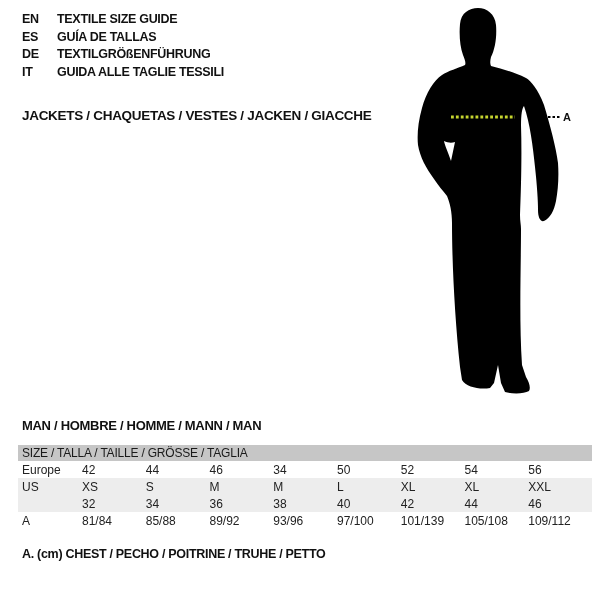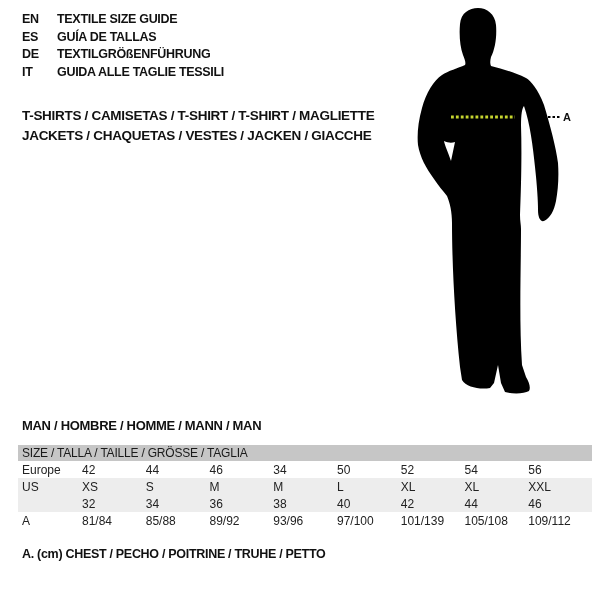--- a/index.html
+++ b/index.html
@@ -47,21 +47,20 @@
       <span class="lang-code">DE</span>
       <span class="lang-label">TEXTILGRÖßENFÜHRUNG</span>
     </div>
     <div class="lang-row">
       <span class="lang-code">IT</span>
       <span class="lang-label">GUIDA ALLE TAGLIE TESSILI</span>
     </div>
   </div>
 
 <div class="categories">
-    <div class="category-line">T-SHIRTS / CAMISETAS / T-SHIRT / T-SHIRT / MAGLIETTE</div>
     <div class="category-line">JACKETS / CHAQUETAS / VESTES / JACKEN / GIACCHE</div>
   </div>
 
 <div class="figure-wrap">
   <svg viewBox="0 0 170 395">
     <path fill="#000000" d="
       M68,3
       C77,3 85,9 86,20
       C87,32 85,44 81,52
       C80,56 80,59 81,61

